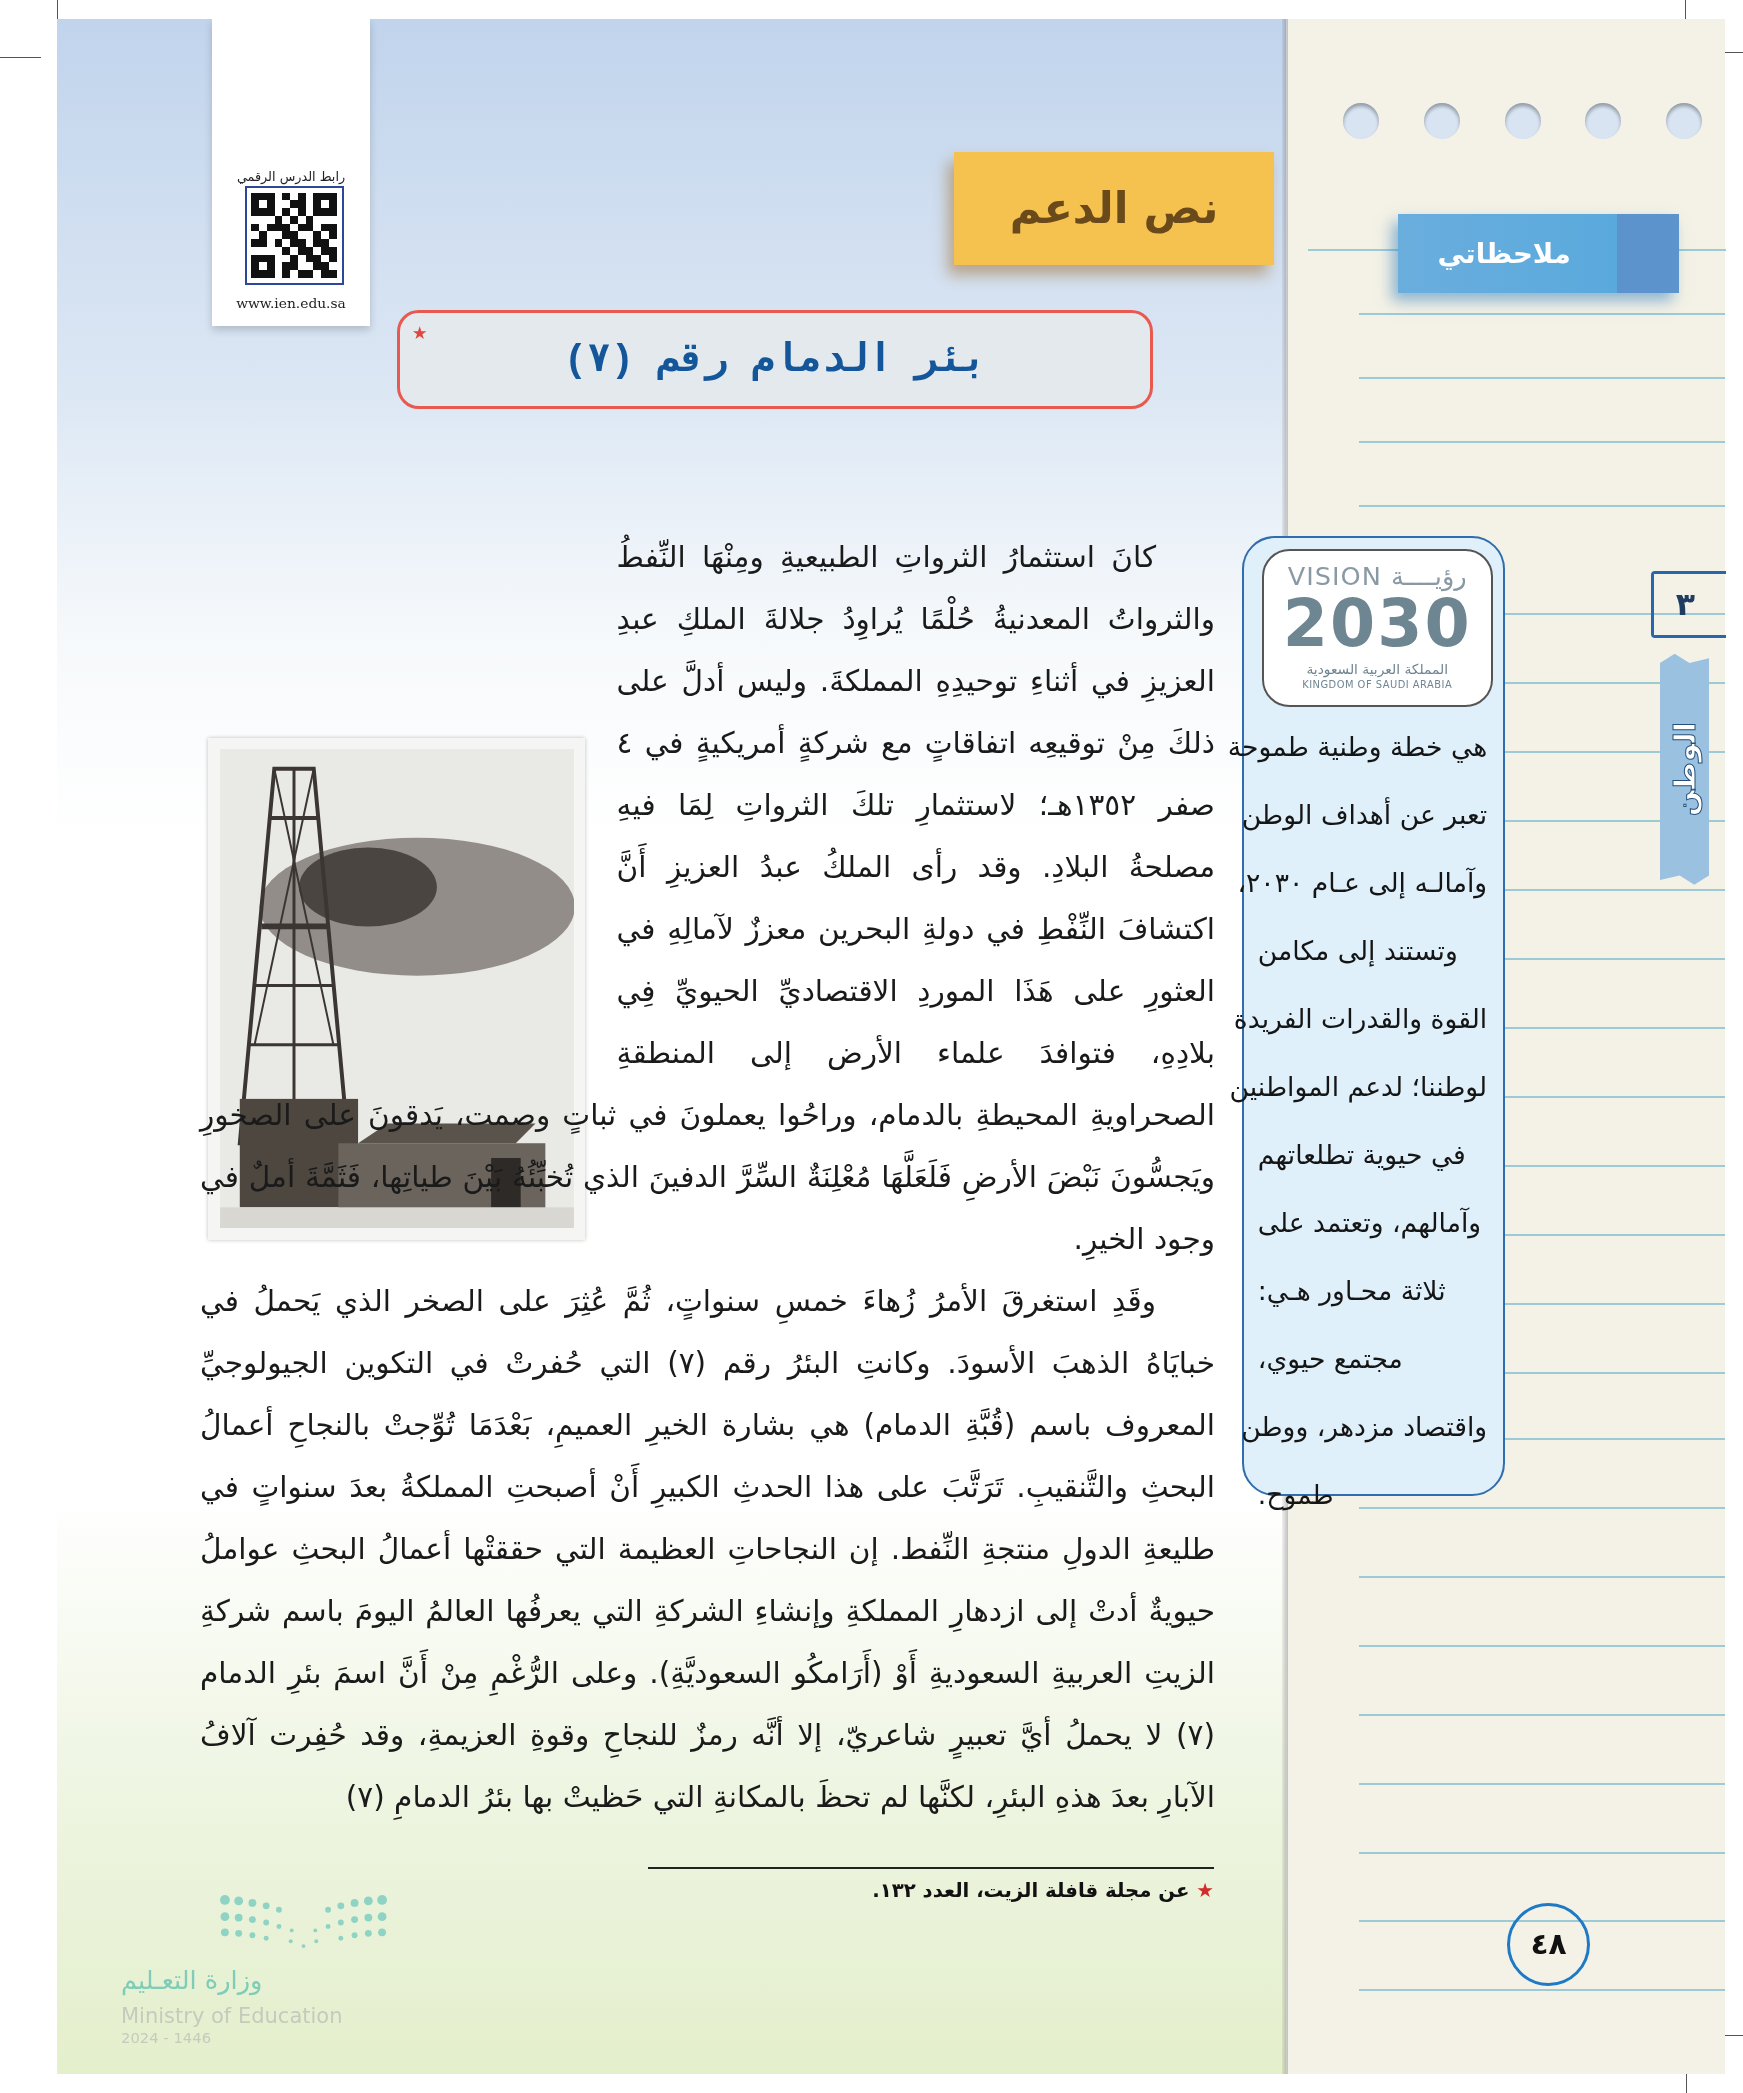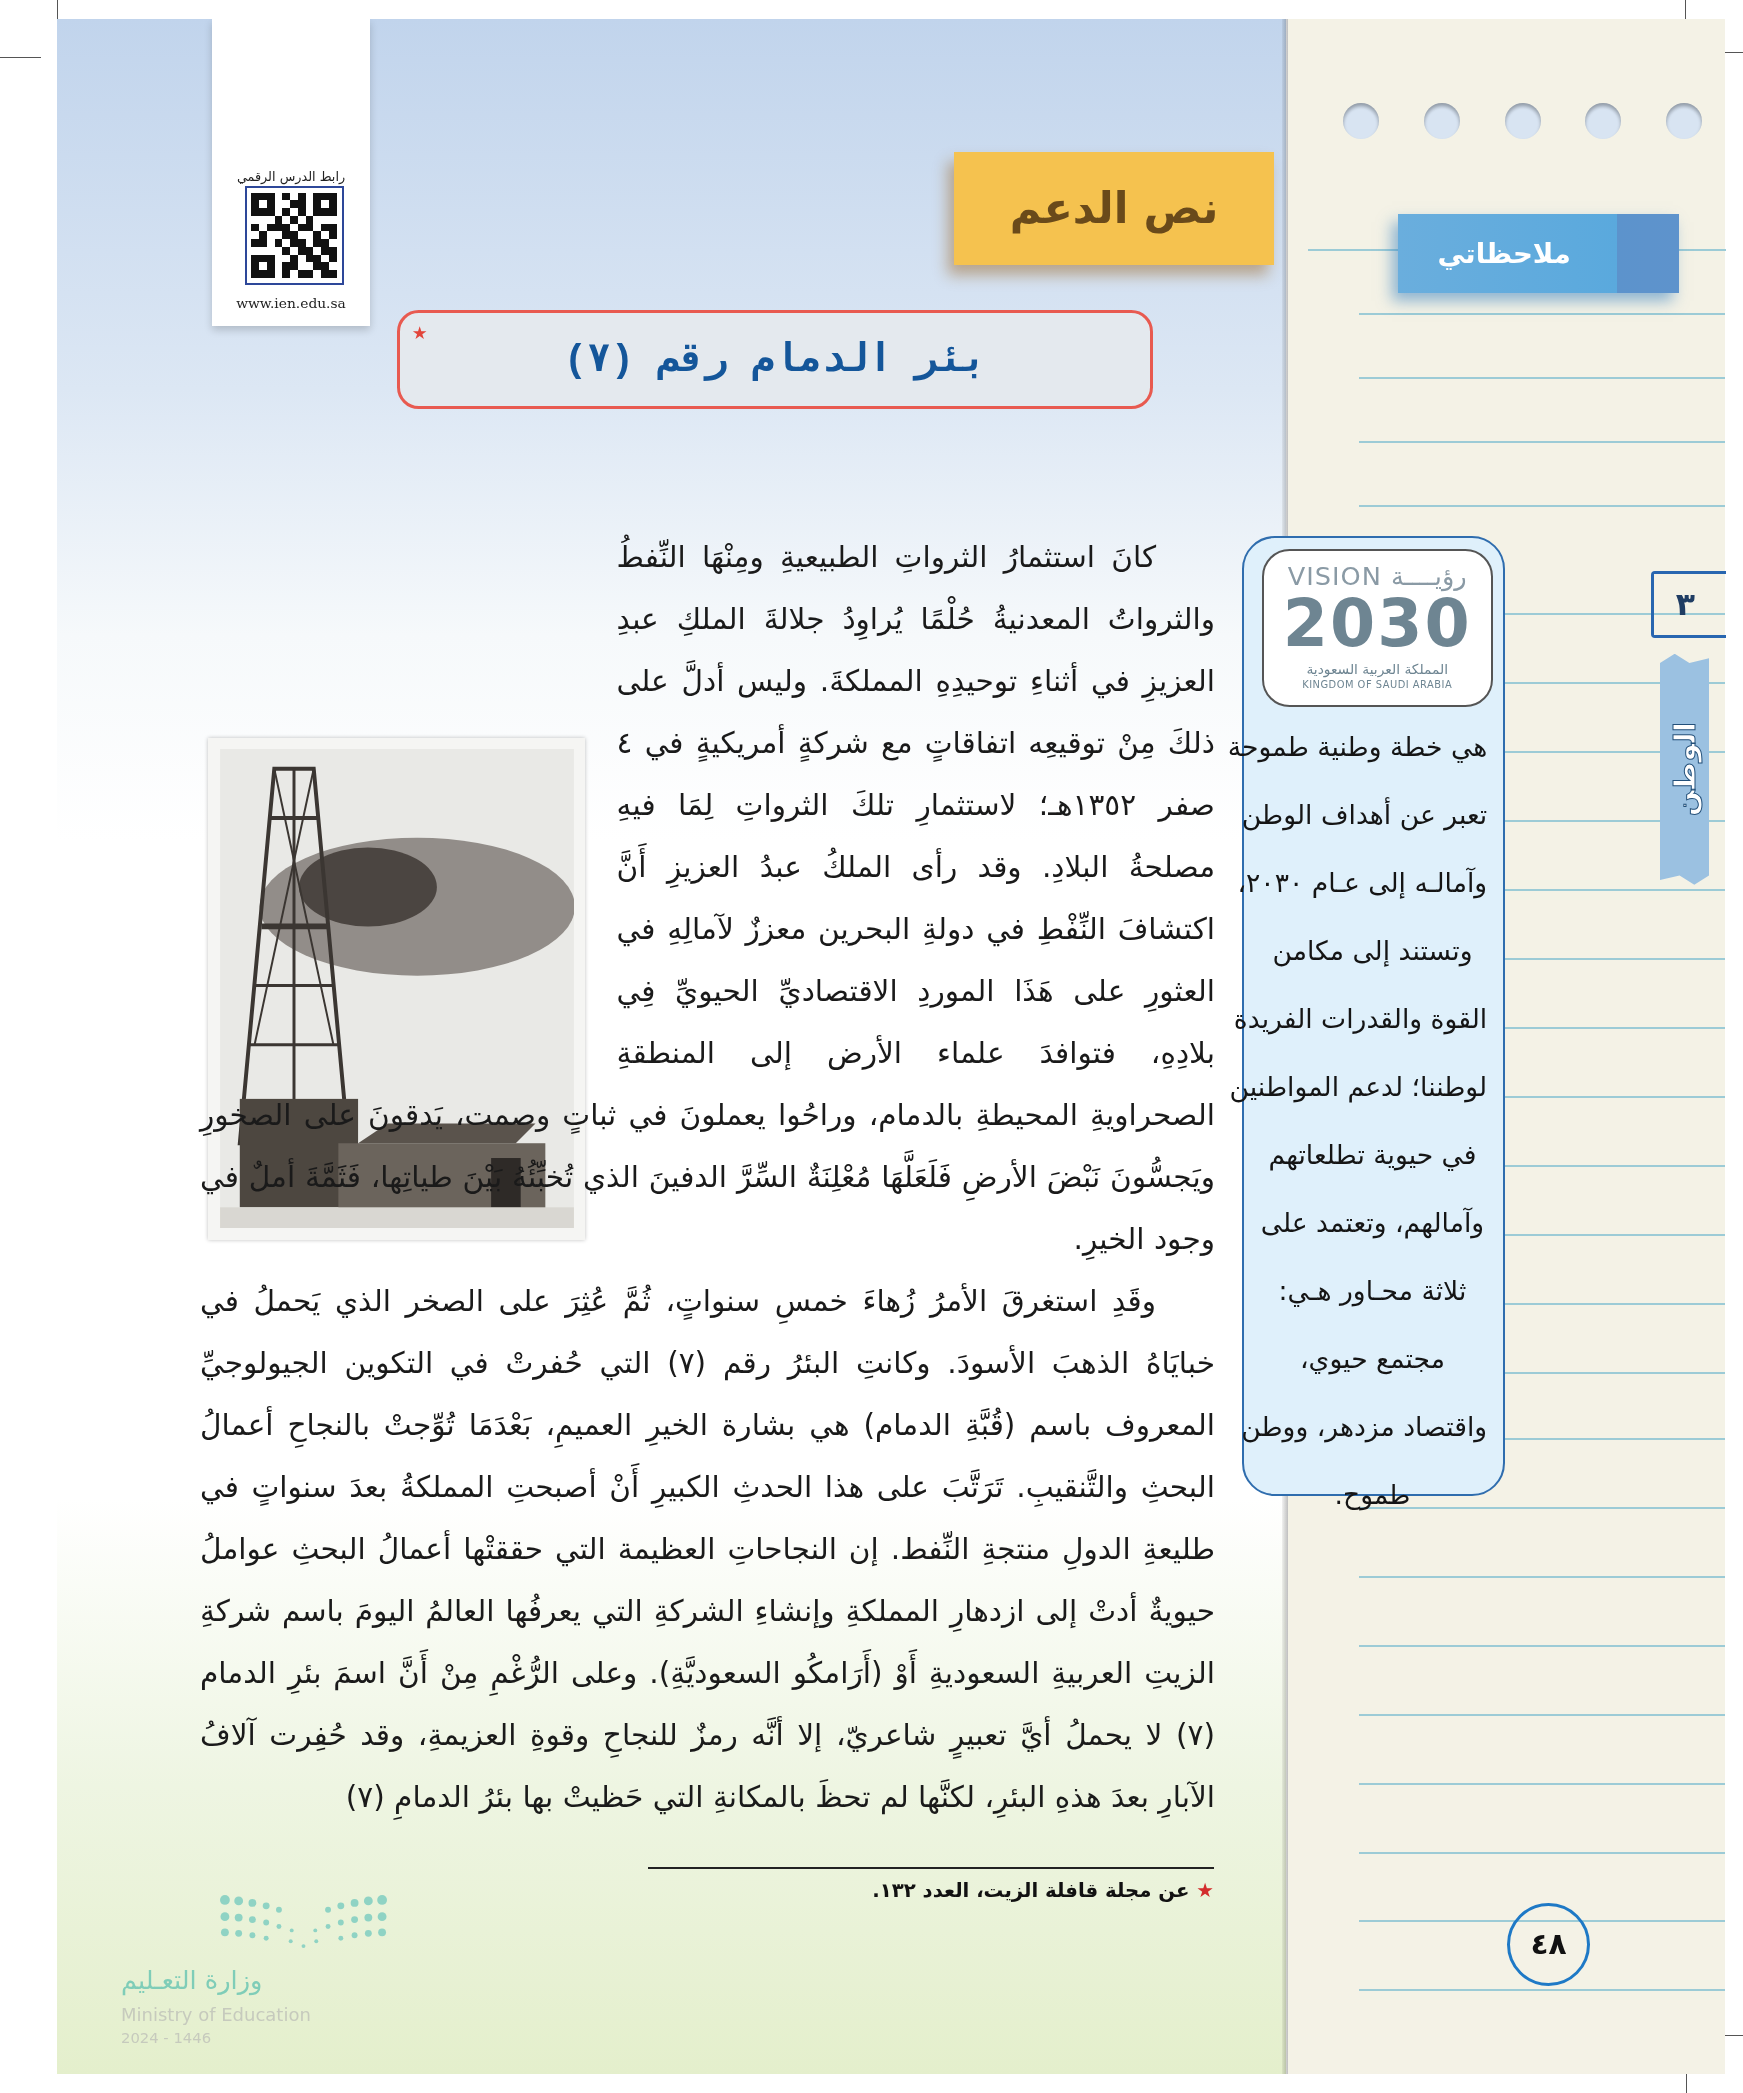--- a/index.html
+++ b/index.html
@@ -102,39 +102,39 @@
   }
   .footnote {
     position:absolute; left:591px; top:1860px; width:566px; text-align:right;
     direction:rtl; font-size:19.7px; font-weight:bold; color:#111;
   }
   .footnote .star { color:#d32c2c; }
 
   .moe-logo { position:absolute; left:64px; top:1852px; width:227px; }
   .moe-dots { position:absolute; left:99px; top:24.6px; width:167px; height:59px; }
   .moe-ar { position:absolute; left:0; top:94px; font-size:25.6px; color:#7fcdb8; direction:rtl; }
-  .moe-en { position:absolute; left:0; top:133px; font-size:18px; color:#c6cabd; }
+  .moe-en { position:absolute; left:0; top:133px; font-size:21px; color:#c6cabd; }
   .moe-year { position:absolute; left:0; top:158px; font-size:14.8px; color:#c6cabd; }
 
   .vision-box {
     position:absolute; left:1185px; top:517px; width:263px; height:960px;
     background:#dff0fb; border:2px solid #2f6dae; border-radius:33px;
     box-sizing:border-box;
   }
   .vision-logo {
     position:absolute; left:52px; top:11.8px; width:231px; height:158px;
     background:#fff; border:2px solid #555; border-radius:27.6px; box-sizing:border-box;
     text-align:center; left:17.7px;
   }
   .vl-top { position:absolute; top:9.9px; left:0; right:0; font-size:25.6px; color:#8a9aa5; letter-spacing:1px; }
   .vl-num { position:absolute; top:35px; left:0; right:0; font-size:65px; font-weight:bold; color:#6e8592; letter-spacing:2px; }
   .vl-ar { position:absolute; top:110px; left:0; right:0; font-size:13.8px; color:#6e8592; direction:rtl; }
   .vl-en { position:absolute; top:128px; left:0; right:0; font-size:9.9px; color:#6e8592; letter-spacing:0.5px; }
   .vision-text {
-    position:absolute; top:175px; left:13.8px; right:15.8px; direction:rtl; text-align:center;
+    position:absolute; top:175px; left:13.8px; right:15.8px; direction:rtl; text-align:left;
     font-size:26.6px; line-height:68px; color:#151515;
   }
   .vision-text div { white-space:nowrap; }
 
   .unit-box {
     position:absolute; left:1594px; top:552px; width:132px; height:67px;
     border:3px solid #2866b0; border-right:none; border-radius:3.9px 0 0 3.9px; box-sizing:border-box;
     display:flex; align-items:center; padding-left:21.7px;
   }
   .unit-box span { font-size:31.5px; font-weight:bold; color:#1f3d63; }

